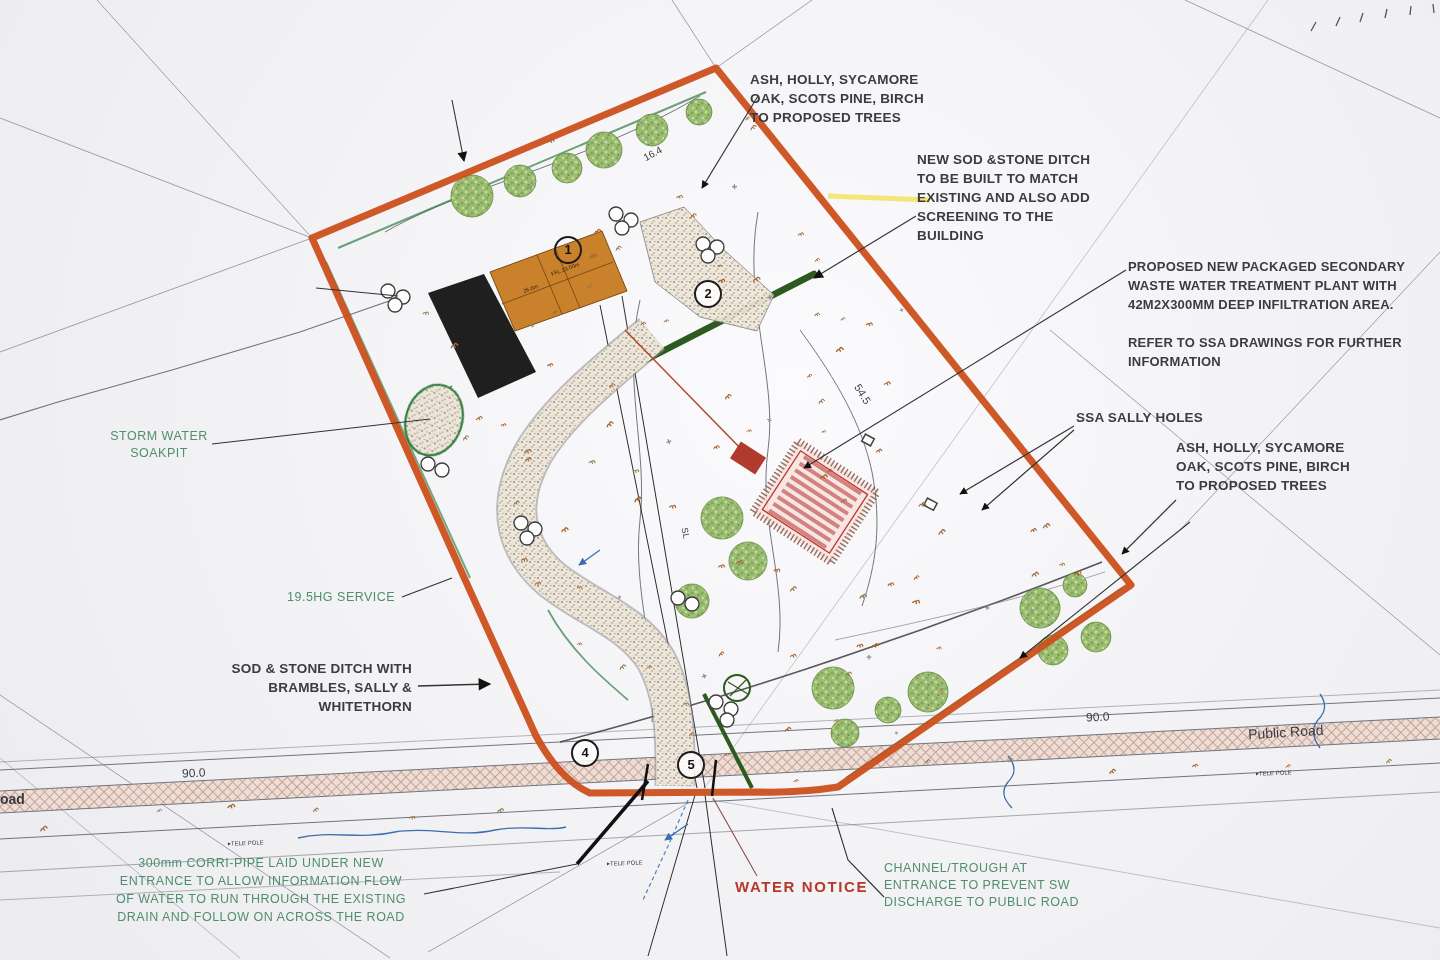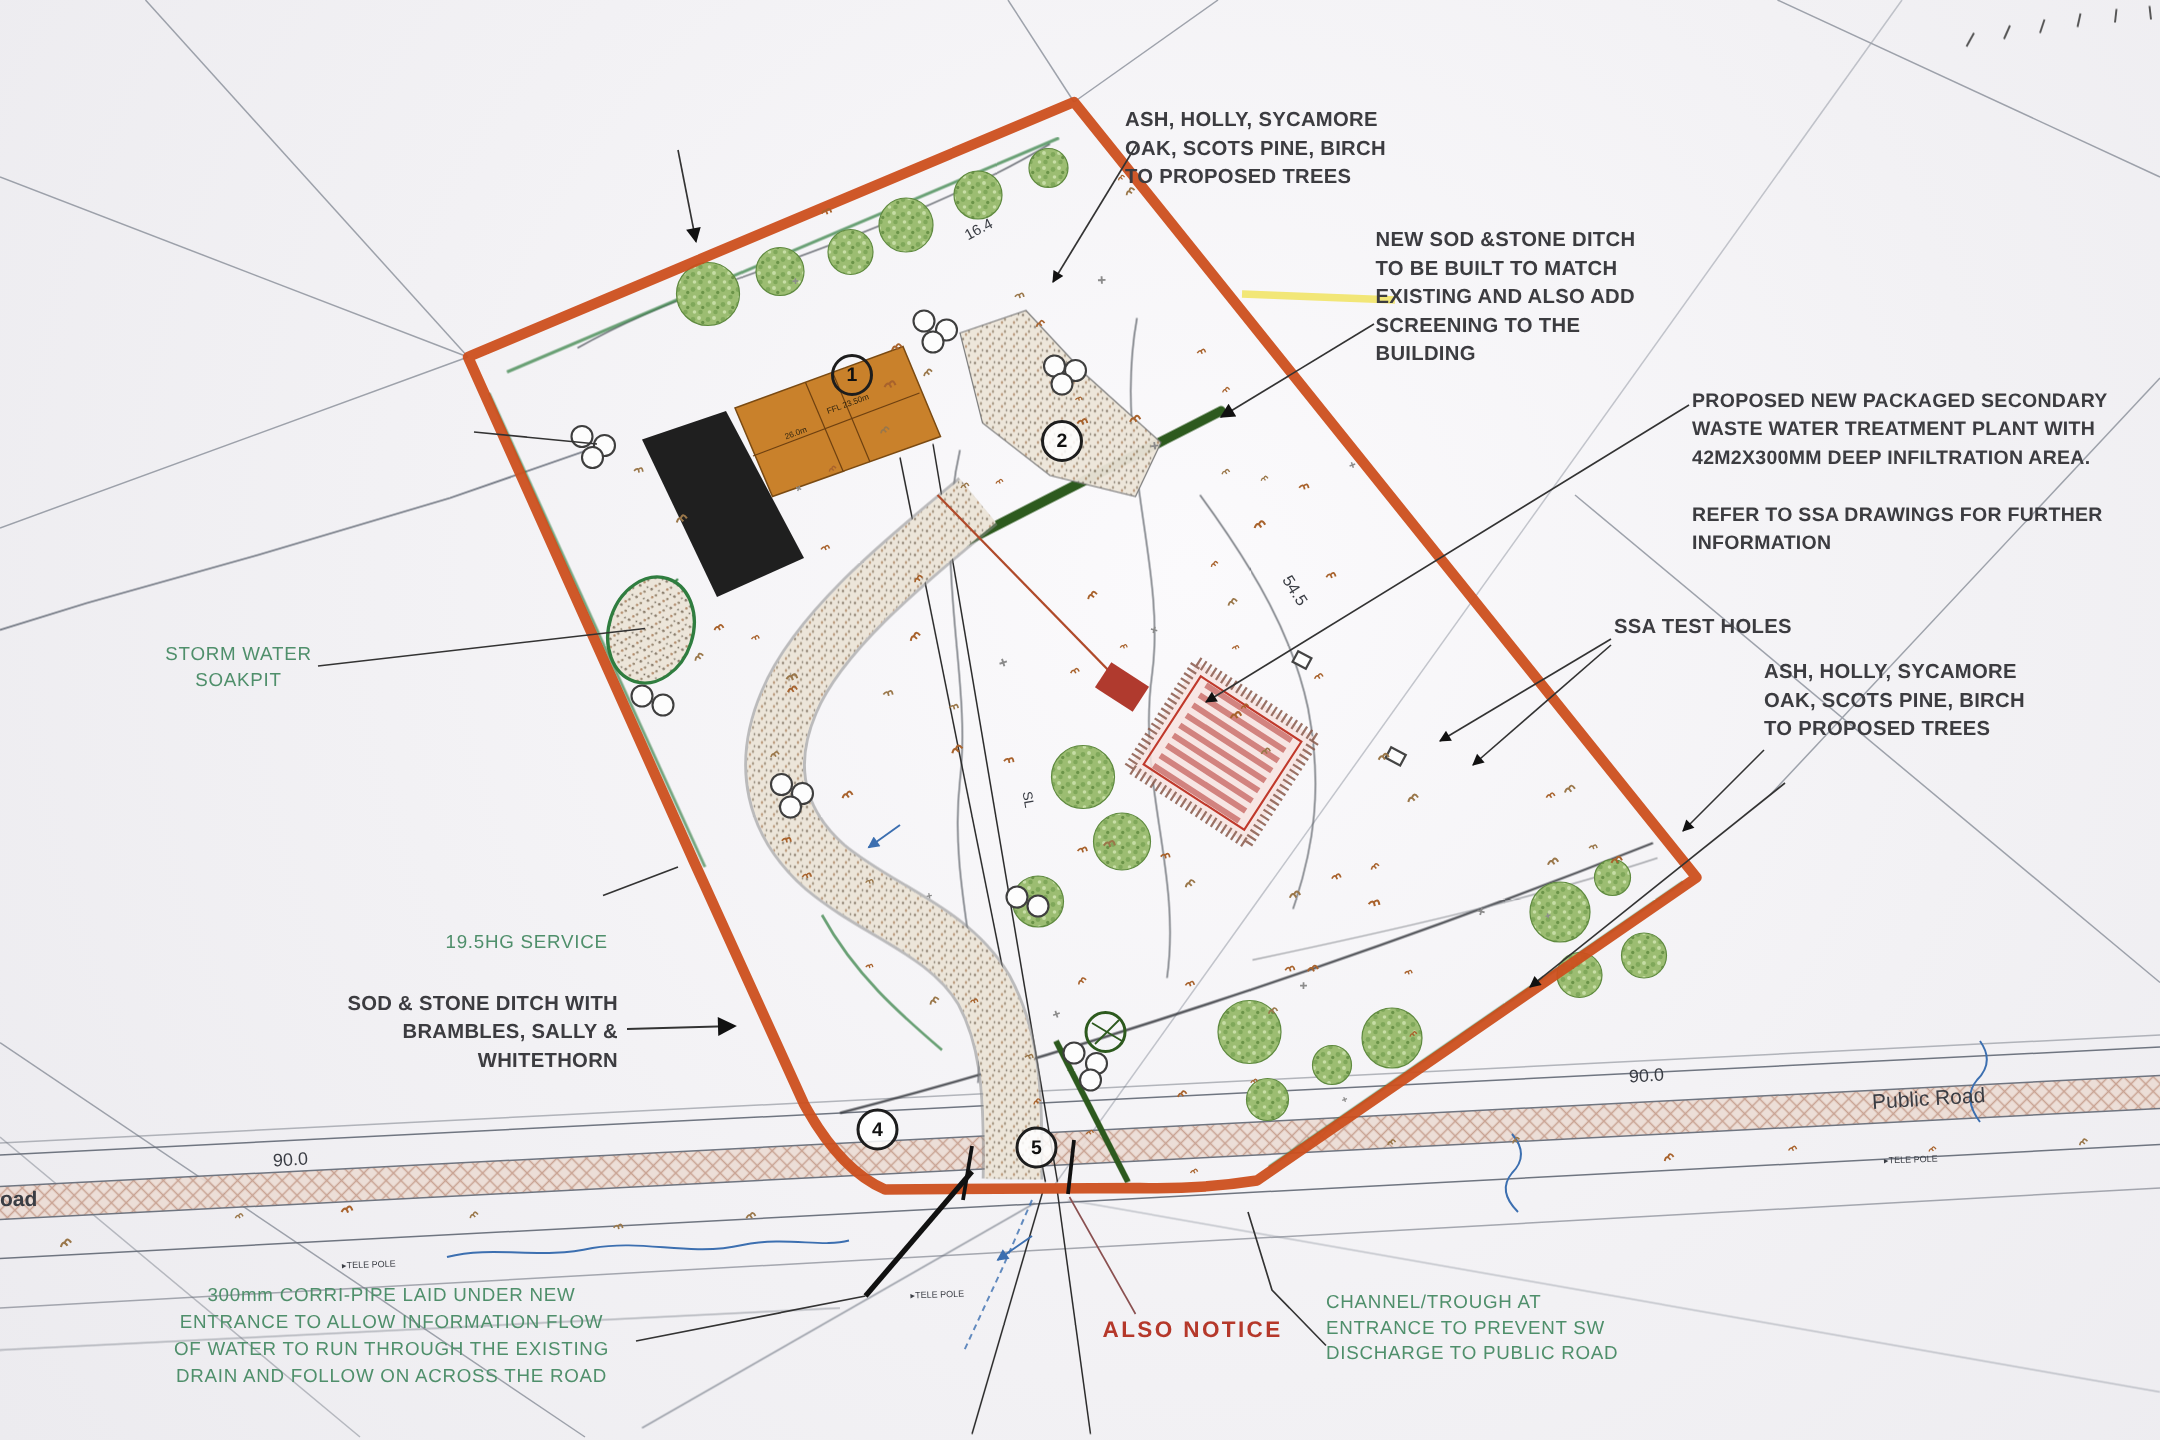--- a/index.html
+++ b/index.html
@@ -378,35 +378,35 @@
 TO BE BUILT TO MATCH
 EXISTING AND ALSO ADD
 SCREENING TO THE
 BUILDING</div>
 <div class="note" style="left:1128px;top:257px;width:320px;font-size:13px;">PROPOSED NEW PACKAGED SECONDARY
 WASTE WATER TREATMENT PLANT WITH
 42M2X300MM DEEP INFILTRATION AREA.
 
 REFER TO SSA DRAWINGS FOR FURTHER
 INFORMATION</div>
-<div class="note" style="left:1076px;top:408px;">SSA TEST HOLES</div>
+<div class="note" style="left:1076px;top:408px;">SSA SALLY HOLES</div>
 <div class="note" style="left:1176px;top:438px;">ASH, HOLLY, SYCAMORE
 OAK, SCOTS PINE, BIRCH
 TO PROPOSED TREES</div>
 <div class="note green" style="left:106px;top:428px;width:106px;text-align:center;">STORM WATER
 SOAKPIT</div>
-<div class="note green" style="left:297px;top:589px;margin-top:31px;">19.5HG SERVICE</div>
+<div class="note green" style="left:287px;top:589px;">19.5HG SERVICE</div>
 <div class="note" style="left:198px;top:659px;width:214px;text-align:right;">SOD &amp; STONE DITCH WITH
 BRAMBLES, SALLY &amp;
 WHITETHORN</div>
 <div class="note green" style="left:102px;top:854px;width:318px;text-align:center;line-height:18px;">300mm CORRI-PIPE LAID UNDER NEW
 ENTRANCE TO ALLOW INFORMATION FLOW
 OF WATER TO RUN THROUGH THE EXISTING
 DRAIN AND FOLLOW ON ACROSS THE ROAD</div>
-<div class="note red" style="left:735px;top:877px;">ALSO NOTICE</div>
+<div class="note red" style="left:735px;top:877px;">WATER NOTICE</div>
 <div class="note green" style="left:884px;top:860px;">CHANNEL/TROUGH AT
 ENTRANCE TO PREVENT SW
 DISCHARGE TO PUBLIC ROAD</div>
 
 <div class="lbl" style="left:1248px;top:724px;font-size:14px;transform:rotate(-3.5deg);">Public Road</div>
 <div class="lbl" style="left:0px;top:791px;font-size:14px;font-weight:700;">oad</div>
 <div class="lbl" style="left:182px;top:766px;font-size:12px;transform:rotate(-3deg);">90.0</div>
 <div class="lbl" style="left:1086px;top:710px;font-size:12px;transform:rotate(-3deg);">90.0</div>
 <div class="lbl" style="left:852px;top:388px;font-size:11px;transform:rotate(58deg);">54.5</div>
 <div class="lbl" style="left:643px;top:148px;font-size:10px;transform:rotate(-28deg);">16.4</div>

